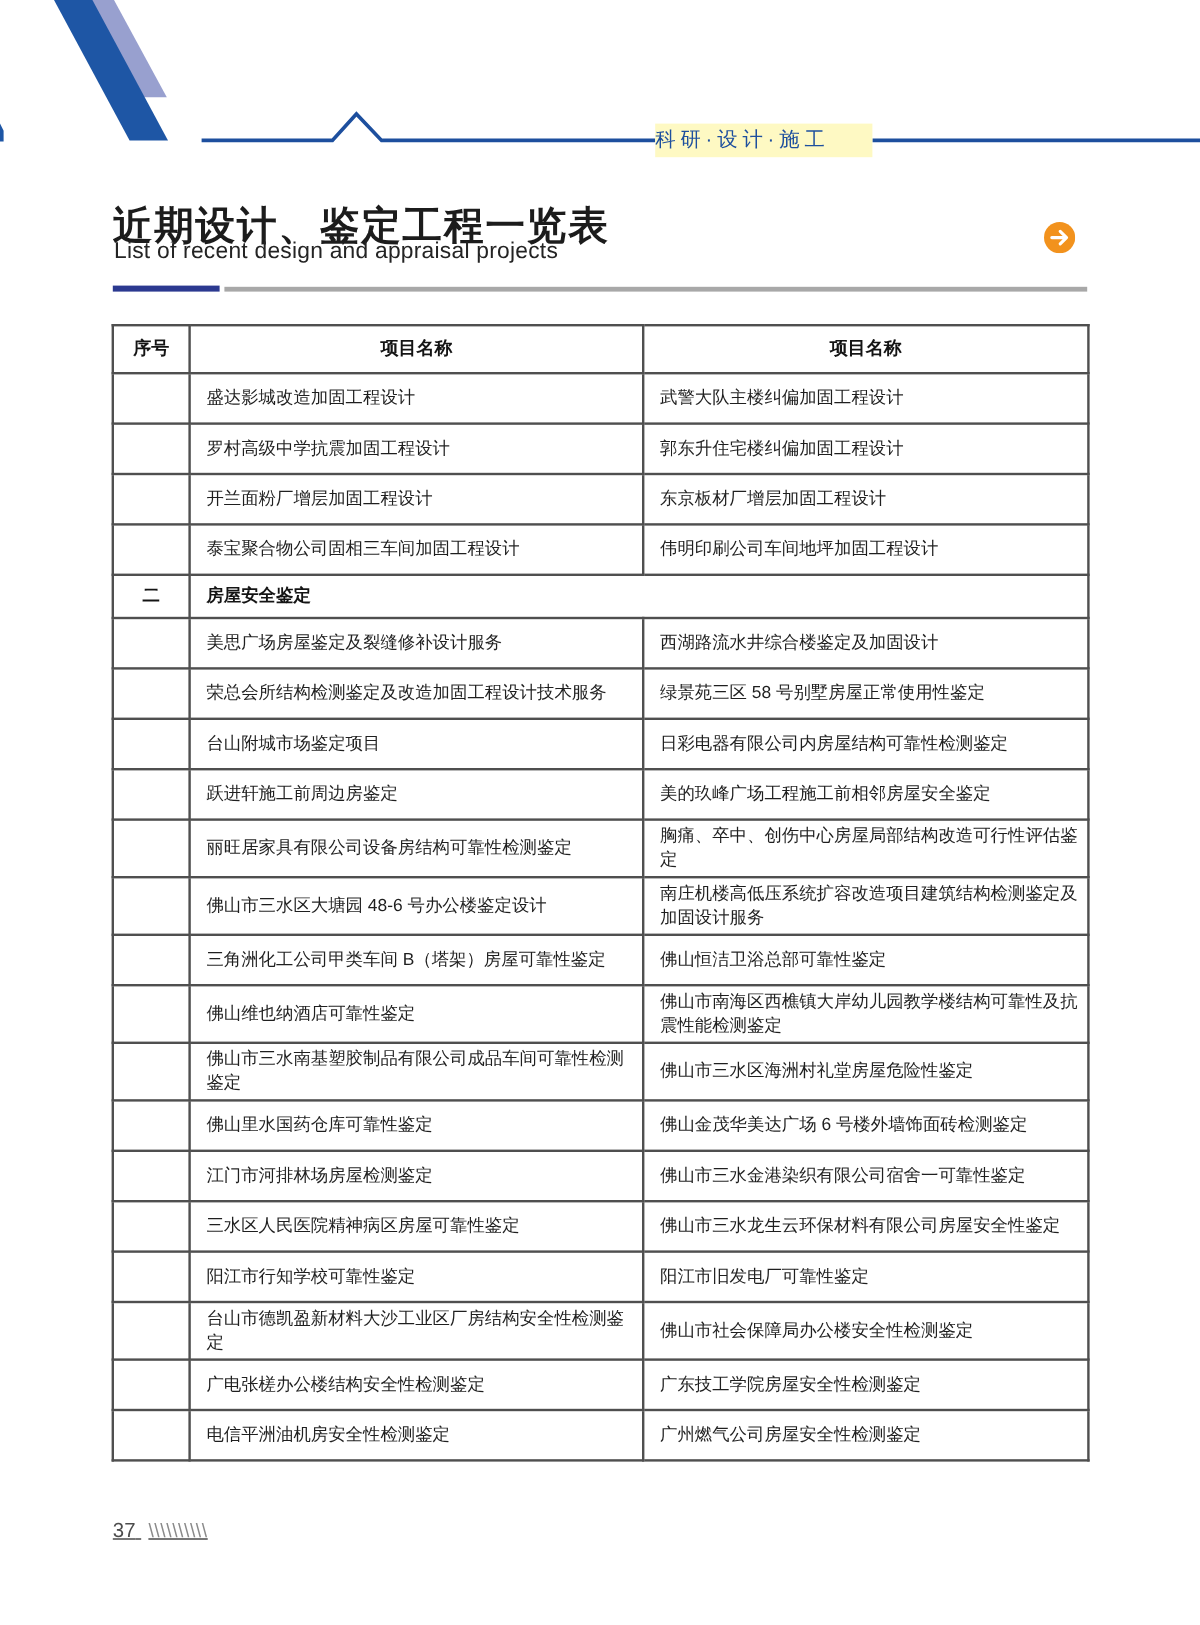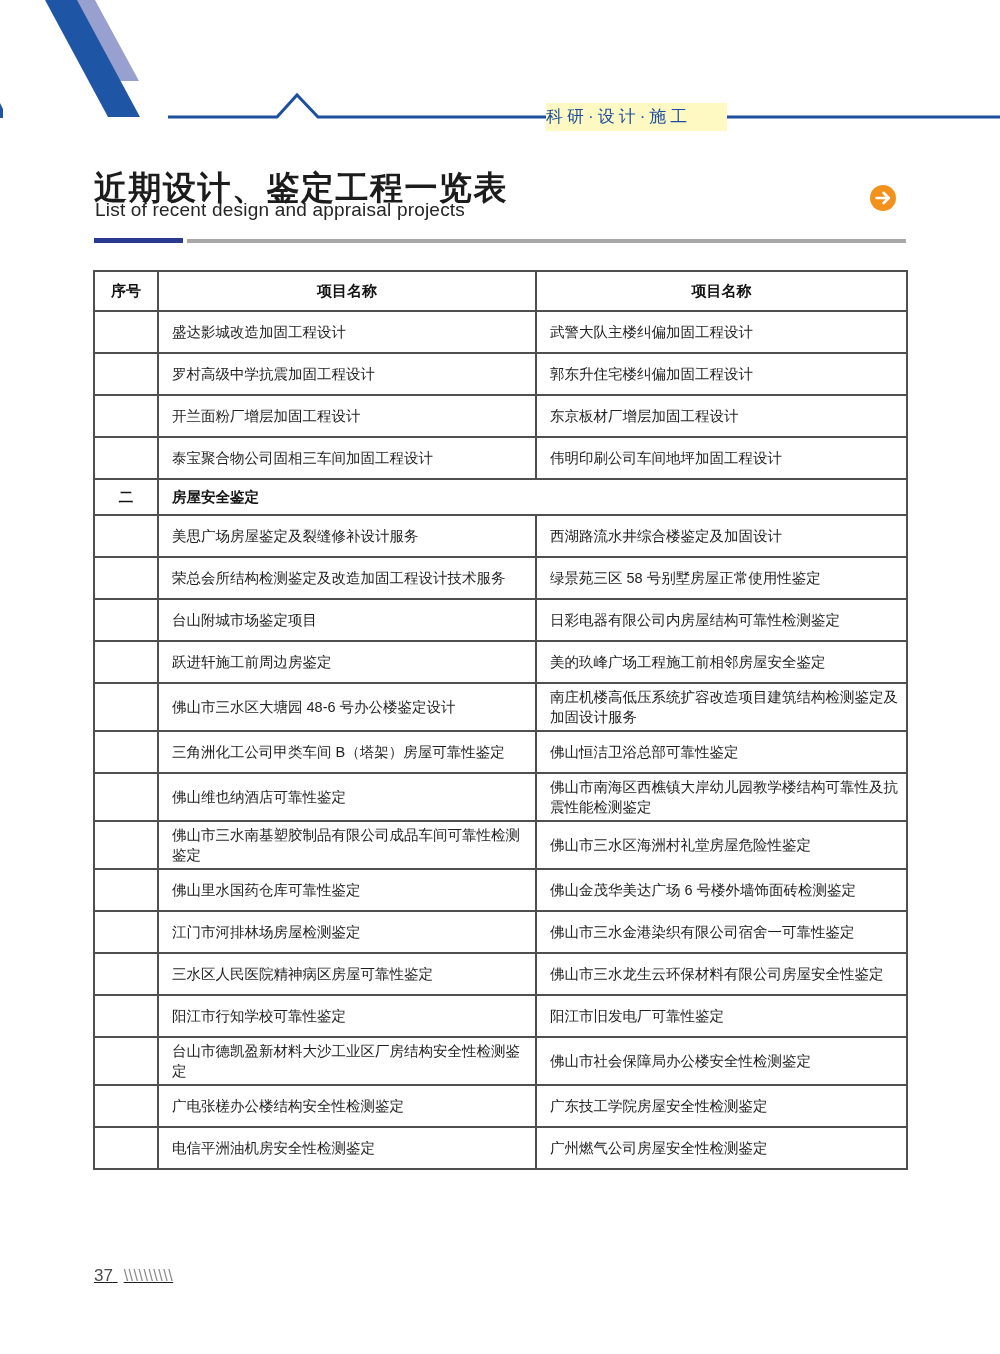--- a/index.html
+++ b/index.html
@@ -146,20 +146,25 @@
         <td>台山附城市场鉴定项目</td>
         <td>日彩电器有限公司内房屋结构可靠性检测鉴定</td>
       </tr>
       <tr>
         <td class="cell-no"></td>
         <td>跃进轩施工前周边房鉴定</td>
         <td>美的玖峰广场工程施工前相邻房屋安全鉴定</td>
       </tr>
       <tr>
         <td class="cell-no"></td>
+        <td>丽旺居家具有限公司设备房结构可靠性检测鉴定</td>
+        <td>胸痛、卒中、创伤中心房屋局部结构改造可行性评估鉴定</td>
+      </tr>
+      <tr>
+        <td class="cell-no"></td>
         <td>佛山市三水区大塘园 48-6 号办公楼鉴定设计</td>
         <td>南庄机楼高低压系统扩容改造项目建筑结构检测鉴定及加固设计服务</td>
       </tr>
       <tr>
         <td class="cell-no"></td>
         <td>三角洲化工公司甲类车间 B（塔架）房屋可靠性鉴定</td>
         <td>佛山恒洁卫浴总部可靠性鉴定</td>
       </tr>
       <tr>
         <td class="cell-no"></td>

